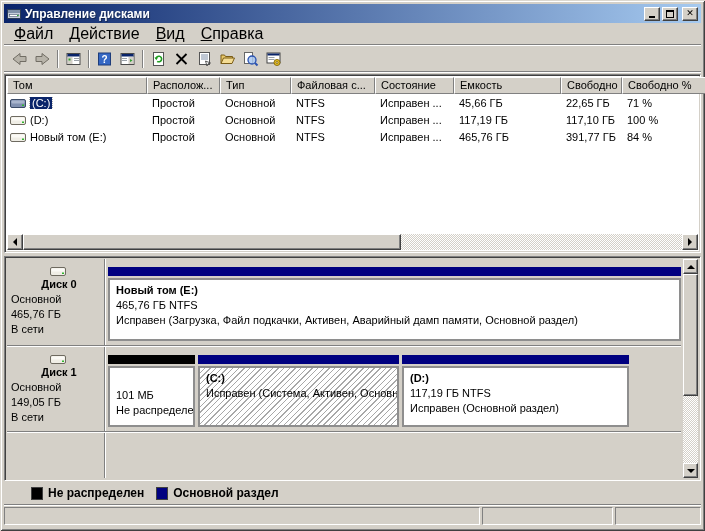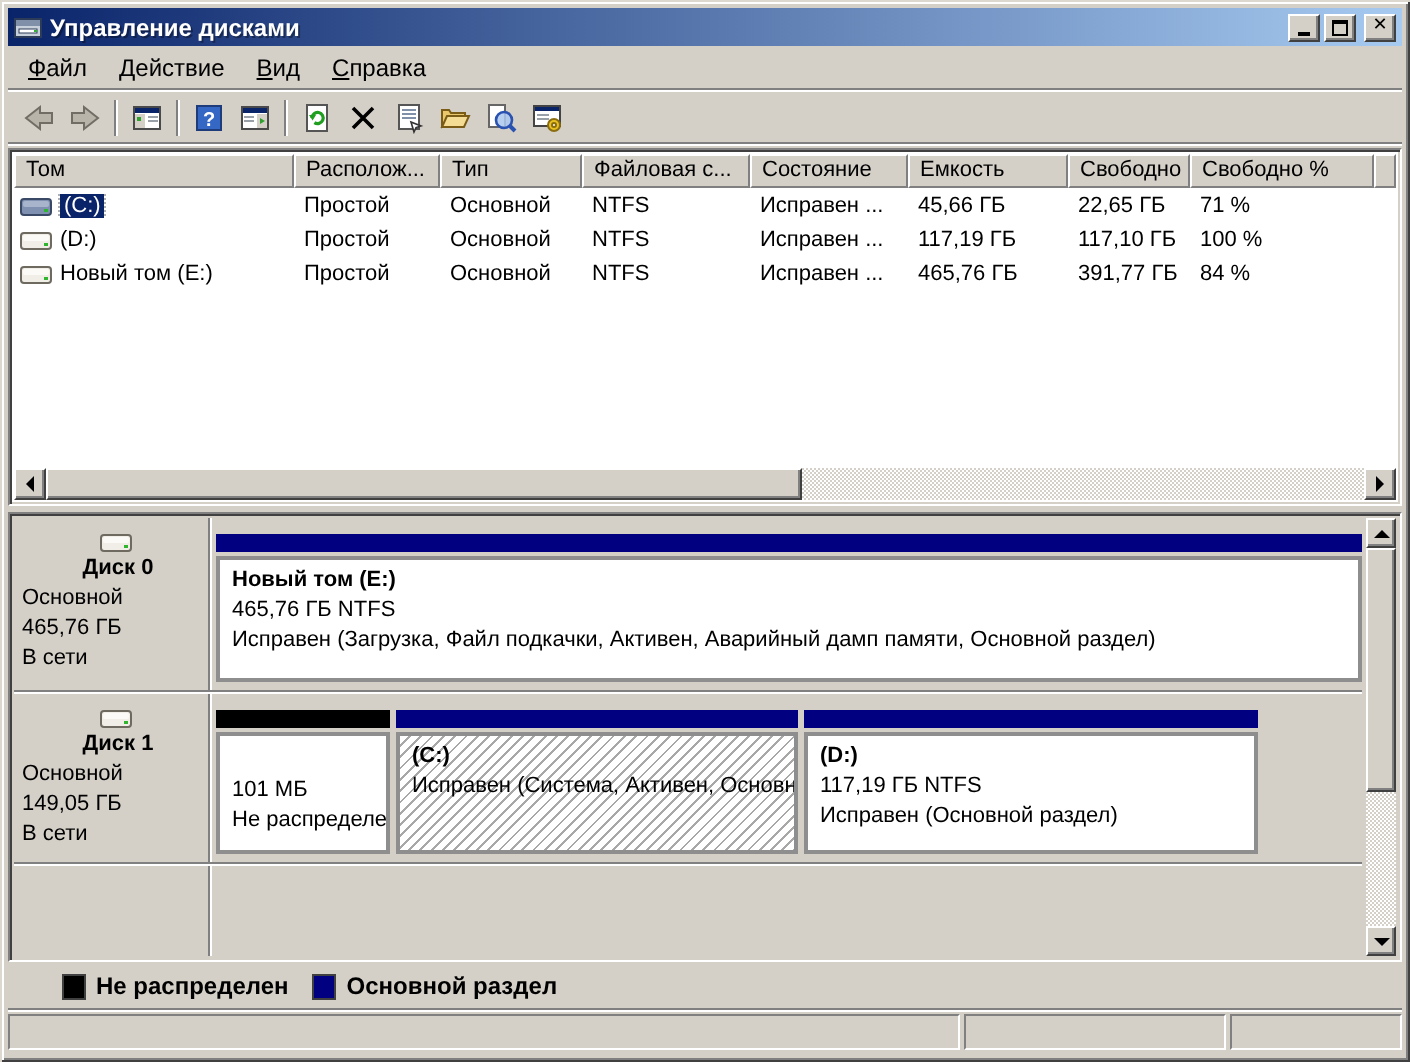--- a/index.html
+++ b/index.html
@@ -14,40 +14,40 @@
   .titlebar .title { color:#fff; font-weight:bold; font-size:12px; margin-left:4px; flex:1;
     text-shadow:1px 1px 0 rgba(0,0,0,.35); white-space:nowrap; }
   .tb-btn { width:16px; height:14px; background:#d4d0c8; border:1px solid; border-color:#fff #404040 #404040 #fff;
     box-shadow: inset -1px -1px 0 #808080; display:flex; align-items:center; justify-content:center; margin-left:2px; }
   .g-min { width:6px; height:2px; background:#000; margin-top:7px; }
   .g-max { width:8px; height:8px; border:1px solid #000; border-top-width:2px; }
   .g-x { font:bold 9px "DejaVu Sans",sans-serif; line-height:9px; }
 
   
   .menubar { position:absolute; left:4px; top:25px; width:697px; height:19px; display:flex; align-items:center; padding-left:2px; }
-  .menu-item { padding:2px 8px 3px 8px; font-size:12px; cursor:default; }
+  .menu-item { padding:2px 8px 3px 8px; font-size:16px; cursor:default; }
   .menu-item u { text-decoration:underline; }
 
   .etch-h { height:0; border-top:1px solid #808080; border-bottom:1px solid #fff; }
   .div1 { position:absolute; left:4px; top:44px; width:697px; }
   .div2 { position:absolute; left:4px; top:71px; width:697px; }
 
   
   .toolbar { position:absolute; left:4px; top:46px; width:697px; height:25px; display:flex; align-items:center; padding-left:4px; }
   .tbtn { width:23px; height:22px; display:flex; align-items:center; justify-content:center; }
   .tsep { width:0; height:18px; border-left:1px solid #808080; border-right:1px solid #fff; margin:0 3px; }
 
   
   .toppane { position:absolute; left:4px; top:74px; width:697px; height:179px; background:#fff;
     border:1px solid; border-color:#808080 #fff #fff #808080; box-shadow: inset 1px 1px 0 #404040, inset -1px -1px 0 #d4d0c8; }
   .lhead { position:absolute; left:2px; top:2px; right:2px; height:17px; display:flex; background:#d4d0c8; }
   .hcell { background:#d4d0c8; border:1px solid; border-color:#fff #808080 #808080 #fff;
     padding:1px 0 0 5px; white-space:nowrap; overflow:hidden; flex:0 0 auto; }
   .hfill { flex:1 1 auto; }
-  .c0{width:140px}.c1{width:73px}.c2{width:71px}.c3{width:84px}.c4{width:79px}.c5{width:80px}.c6{width:61px}.c7{width:92px}
+  .c0{width:140px}.c1{width:73px}.c2{width:71px}.c3{width:84px}.c4{width:79px}.c5{width:107px}.c6{width:61px}.c7{width:92px}
   .lrow { position:absolute; left:2px; right:2px; height:17px; display:flex; align-items:center; }
   .lc { padding-left:5px; white-space:nowrap; overflow:hidden; flex:0 0 auto; }
   .lc.first { display:flex; align-items:center; padding-left:3px; }
   .vicon { width:17px; height:12px; flex:0 0 auto; margin-right:3px; }
   .sel { background:#0a246a; color:#fff; outline:1px dotted #b0b0b0; padding:0 2px; }
 
   
   .hscroll { position:absolute; left:2px; right:2px; bottom:2px; height:16px; display:flex; background:#d4d0c8; }
   .sb-btn { width:16px; height:16px; background:#d4d0c8; border:1px solid; border-color:#fff #404040 #404040 #fff;
     box-shadow: inset -1px -1px 0 #808080; display:flex; align-items:center; justify-content:center; flex:0 0 auto; }

